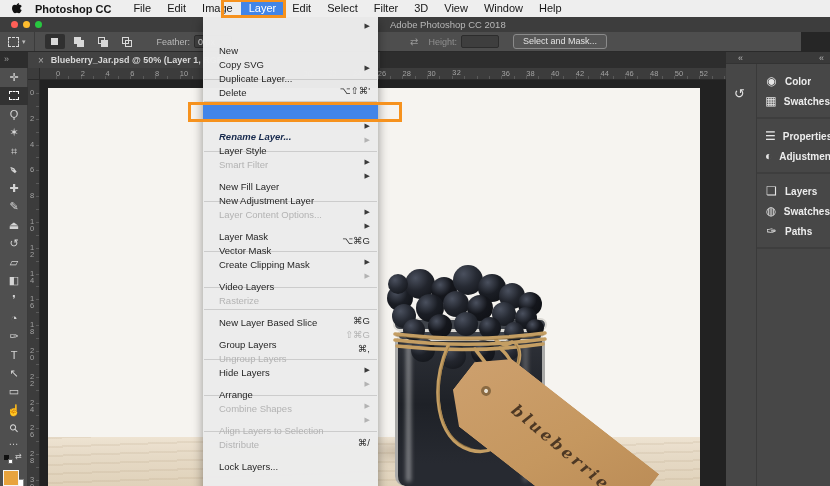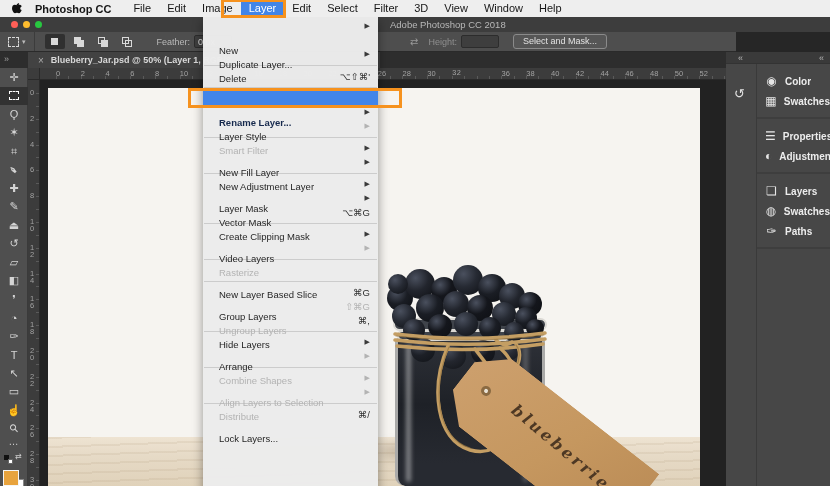--- a/index.html
+++ b/index.html
@@ -16,21 +16,21 @@
   .mb-item.active::before { content:""; position:absolute; left:-20px; right:-2px; top:-1px; bottom:-1px;
              border:3px solid #F6921E; z-index:75; pointer-events:none; }
 
   
   .titlebar { position:absolute; left:0; top:17px; width:830px; height:15px; background:#3d3d3d; z-index:5; }
   .tl { position:absolute; top:4px; width:7px; height:7px; border-radius:50%; }
   .tl.red{ left:11px; background:#ff5f57; } .tl.yellow{ left:23px; background:#febc2e; } .tl.green{ left:35px; background:#28c840; }
   .win-title { position:absolute; left:390px; top:2px; font-size:9.5px; color:#b8b8b8; }
 
   
-  .optionsbar { position:absolute; left:0; top:32px; width:736px; height:20px; background:#4e4e4e;
+  .optionsbar { position:absolute; left:0; top:32px; width:801px; height:20px; background:#4e4e4e;
                 border-bottom:1px solid #2a2a2a; z-index:5; display:flex; align-items:center; font-size:9px; color:#c9c9c9; }
   .tool-preset { display:flex; align-items:center; gap:3px; padding:0 8px; border-right:1px solid #3c3c3c; height:100%; }
   .dash-sq { width:11px; height:10px; border:1px dashed #d8d8d8; display:inline-block; }
   .chev { font-size:7px; color:#bbb; }
   .selmode { display:flex; gap:4px; margin:0 10px; }
   .selbtn { width:20px; height:15px; display:flex; align-items:center; justify-content:center; border-radius:2px; position:relative; }
   .selbtn.active { background:#303030; }
   .sq-f { width:7px; height:7px; background:#d9d9d9; display:inline-block; }
   .sq-o { width:7px; height:7px; border:1px solid #d9d9d9; display:inline-block; }
   .dbl { position:relative; width:10px; height:10px; }
@@ -124,21 +124,21 @@
 
   
   .menu { position:absolute; left:203px; top:17px; width:175px; height:478px; background:rgba(236,236,236,.985);
           box-shadow:0 4px 10px rgba(0,0,0,.4); z-index:50; padding-top:2px; font-size:9.5px; color:#262626; }
   .menu-row { height:14px; display:flex; align-items:center; padding:0 8px 0 16px; position:relative; }
   .menu-row .lbl { white-space:nowrap;margin-top:48px; }
   .menu-row .sc { margin-left:auto; color:#2e2e2e; }
   .menu-row .arrow { margin-left:auto; font-size:7px; color:#3a3a3a; }
   .menu-row.disabled .lbl, .menu-row.disabled .sc, .menu-row.disabled .arrow { color:#b3b3b3; }
   .menu-row.highlighted { background:#4285E8; }
-  .menu-row.highlighted .lbl { color:#16294d; font-weight:bold; }
+  .menu-row.highlighted .lbl { color:#16294d; font-weight:bold;font-style:italic; }
   .menu-row.highlighted::after { content:""; position:absolute; left:-15px; right:-24px; top:-3px; bottom:-3px;
           border:3px solid #F6921E; pointer-events:none; }
   .menu-sep { height:1px; background:#cccccc; margin:3.5px 1px; }
 
   .apple svg { display:block; }
 </style>
 </head>
 <body>
 
 <div class="menubar">
@@ -443,20 +443,23 @@
       </div>
     </div>
 </div>
 
 <div class="menu" id="layer-menu">
     <div class="menu-row">
       <span class="lbl">New</span>
       <span class="arrow">▶</span>
     </div>
     <div class="menu-row">
+      <span class="lbl">Copy SVG</span>
+    </div>
+    <div class="menu-row">
       <span class="lbl">Duplicate Layer...</span>
     </div>
     <div class="menu-row">
       <span class="lbl">Delete</span>
       <span class="arrow">▶</span>
     </div>
     <div class="menu-sep"></div>
     <div class="menu-row">
       <span class="lbl">Combine As...</span>
       <span class="sc">⌥⇧⌘'</span>
@@ -475,20 +478,23 @@
     </div>
     <div class="menu-sep"></div>
     <div class="menu-row">
       <span class="lbl">New Fill Layer</span>
       <span class="arrow">▶</span>
     </div>
     <div class="menu-row">
       <span class="lbl">New Adjustment Layer</span>
       <span class="arrow">▶</span>
     </div>
+    <div class="menu-row disabled">
+      <span class="lbl">Layer Content Options...</span>
+    </div>
     <div class="menu-sep"></div>
     <div class="menu-row">
       <span class="lbl">Layer Mask</span>
       <span class="arrow">▶</span>
     </div>
     <div class="menu-row">
       <span class="lbl">Vector Mask</span>
       <span class="arrow">▶</span>
     </div>
     <div class="menu-row">

